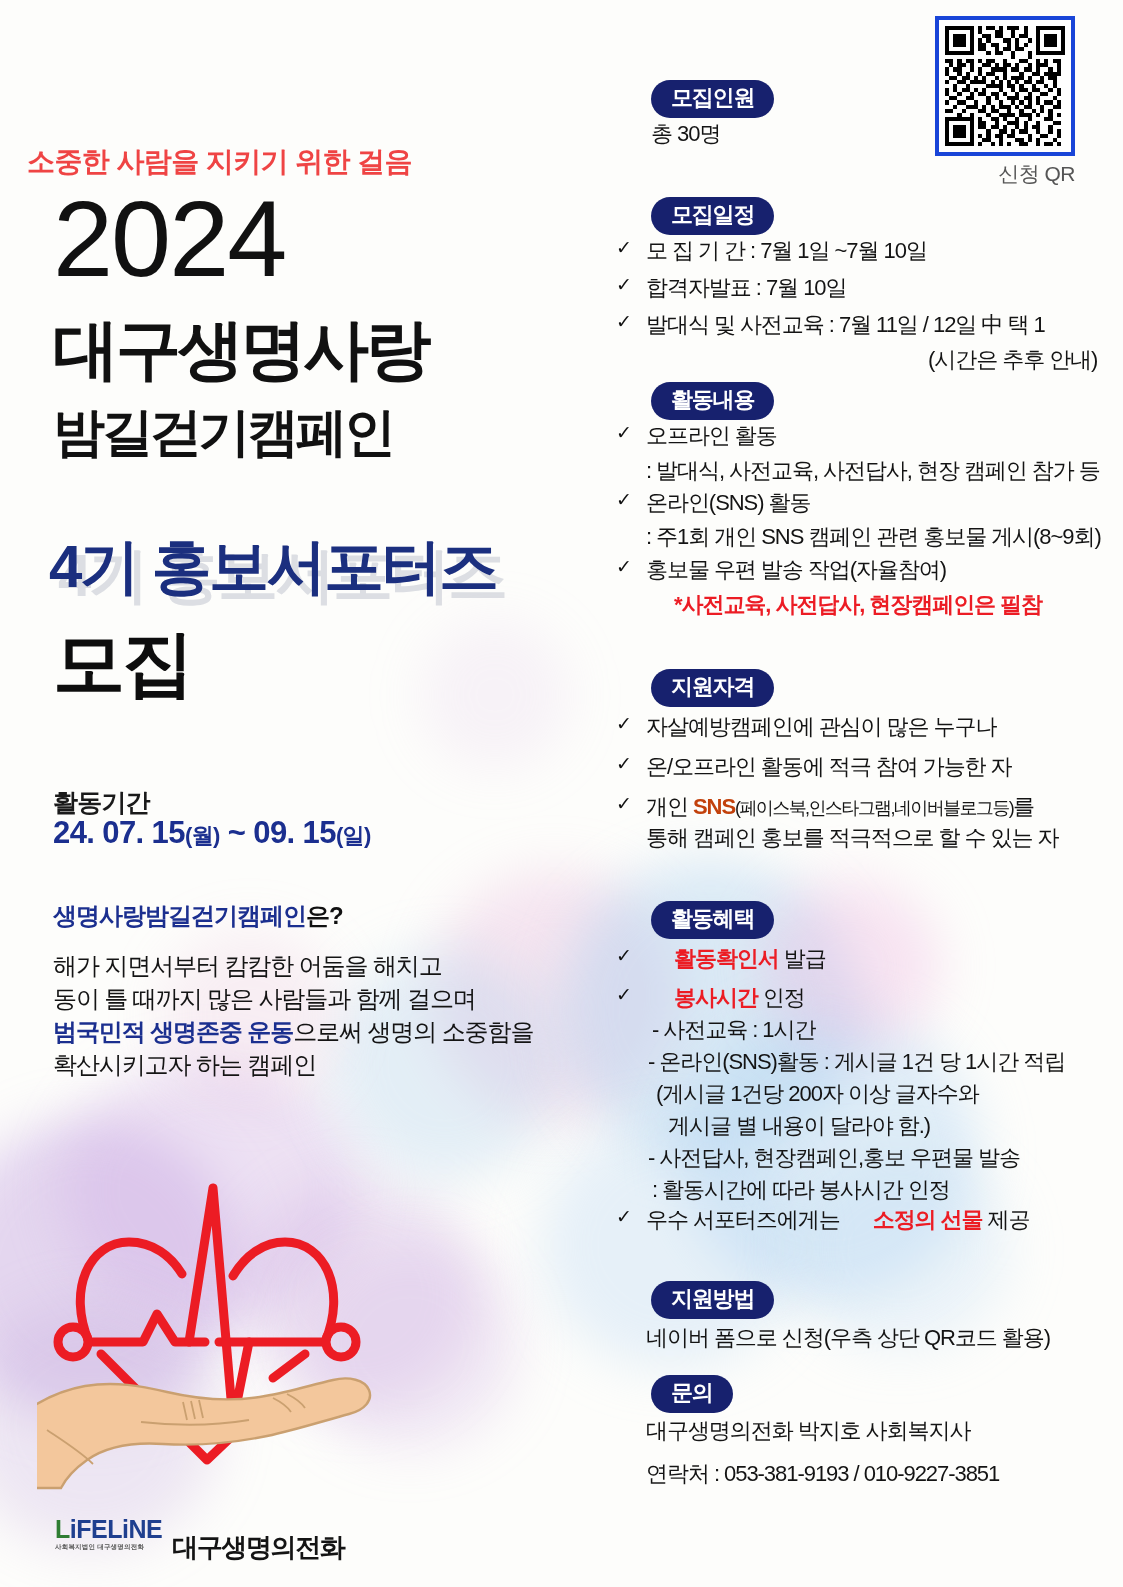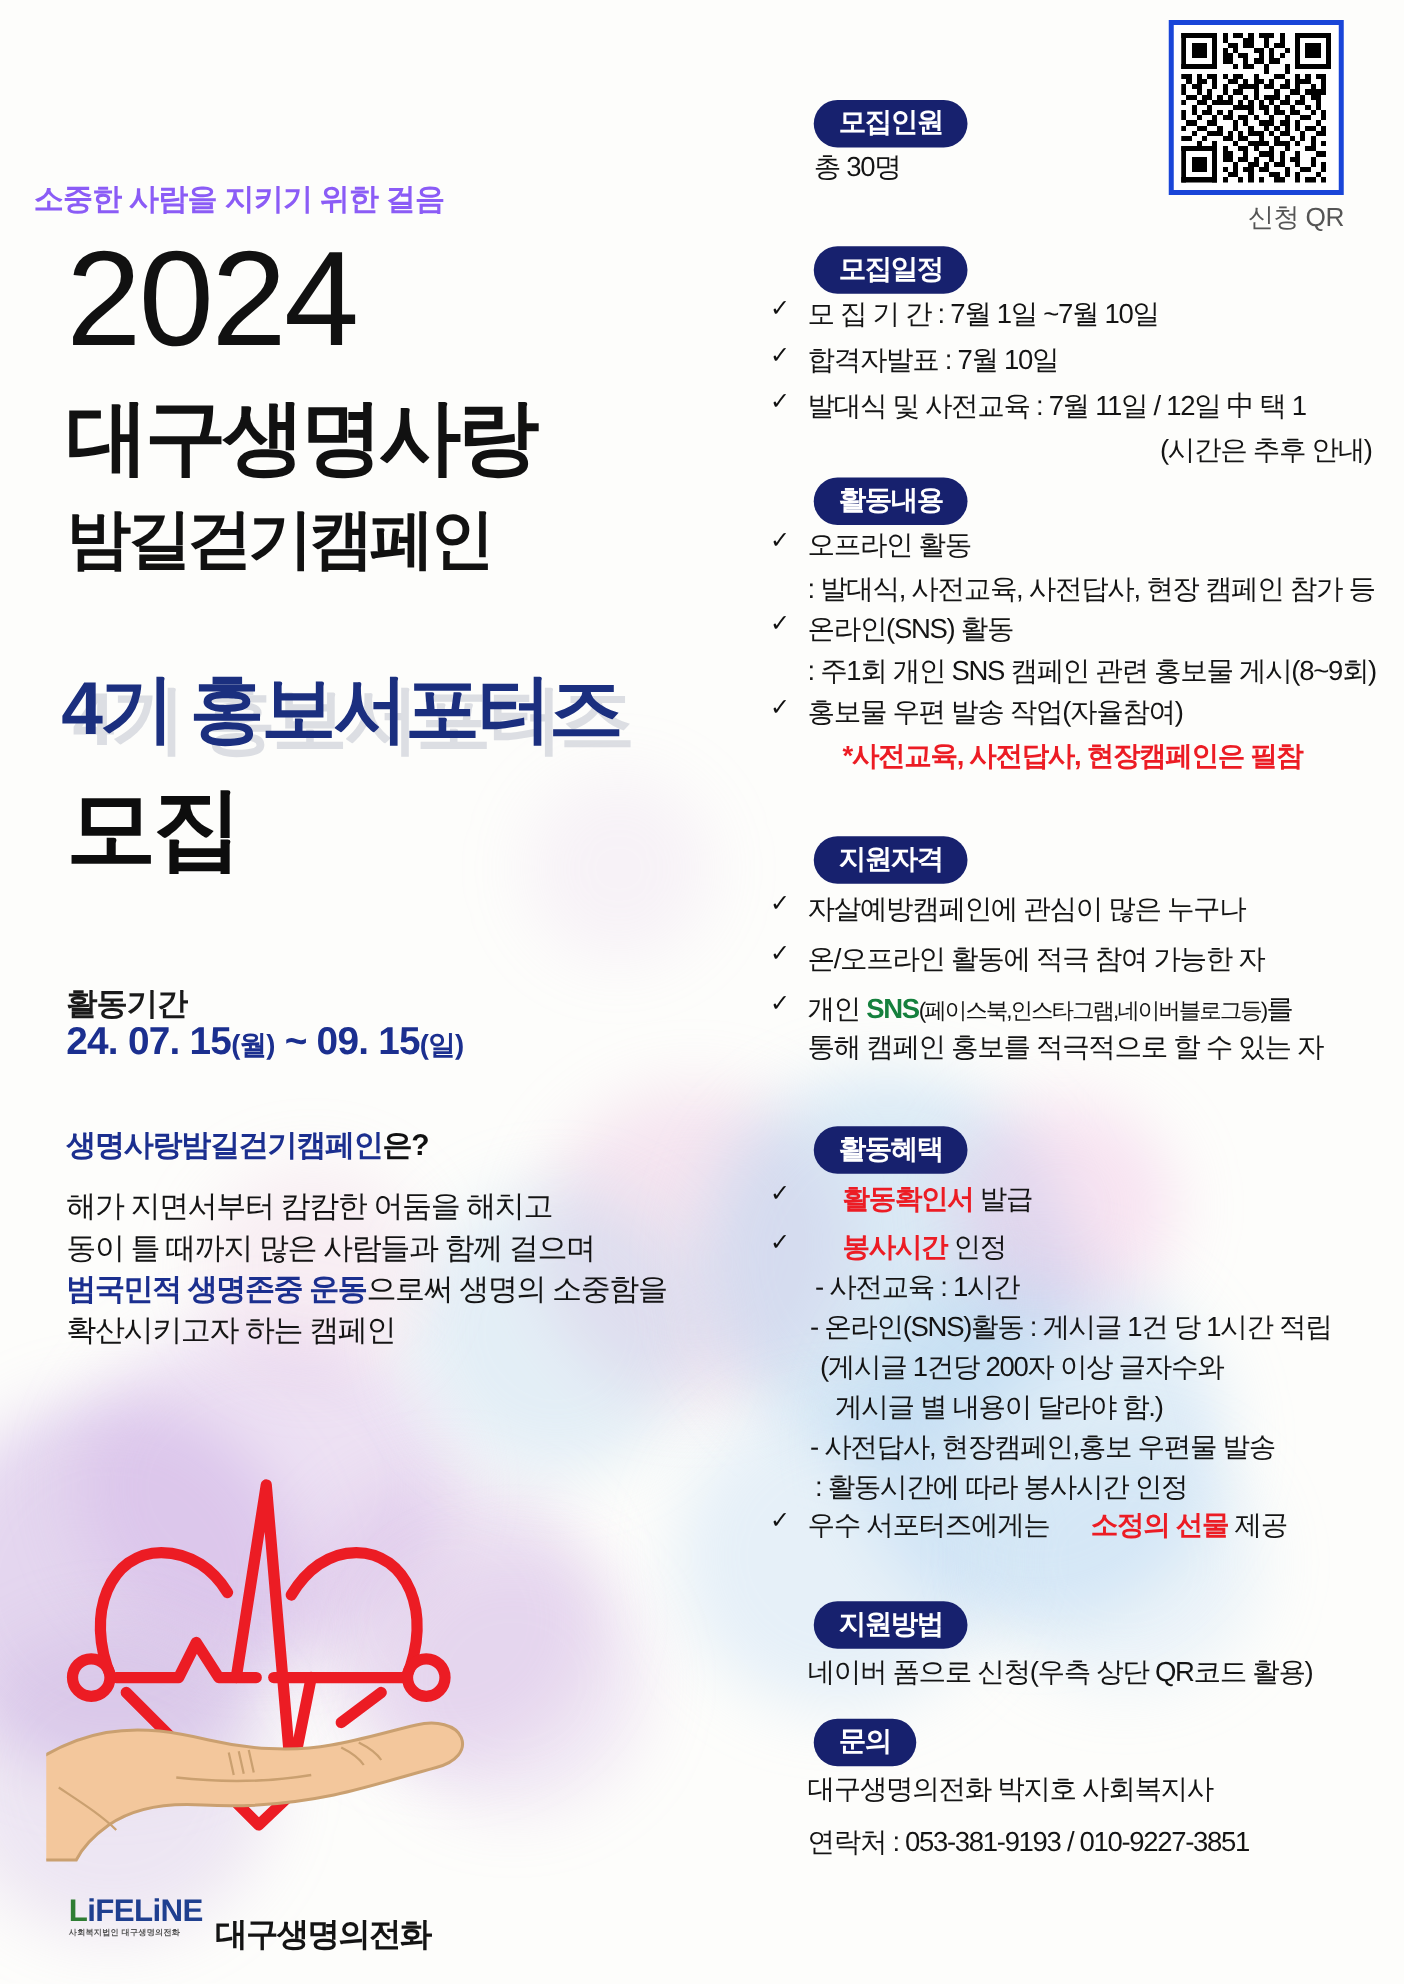--- a/index.html
+++ b/index.html
@@ -25,21 +25,21 @@
   .b8{left:680px;top:1010px;width:300px;height:290px;background:rgba(170,208,240,.36);}
   .b9{left:760px;top:880px;width:180px;height:170px;background:rgba(238,180,222,.34);}
   .b10{left:540px;top:1120px;width:260px;height:250px;background:rgba(180,212,242,.30);}
   .b11{left:300px;top:1240px;width:220px;height:210px;background:rgba(200,165,222,.22);}
   .b12{left:790px;top:1150px;width:220px;height:200px;background:rgba(186,216,242,.26);}
   .b13{left:420px;top:620px;width:150px;height:150px;background:rgba(215,185,228,.16);}
   .b14{left:160px;top:930px;width:180px;height:170px;background:rgba(232,180,216,.20);}
 
   
   .left{position:absolute;left:27px;top:0;width:560px;}
-  .tagline{position:absolute;left:0;top:143px;font-size:24px;font-weight:700;letter-spacing:-.6px;color:#8b5cf6;}
+  .tagline{position:absolute;left:0;top:143px;font-size:28px;font-weight:700;letter-spacing:-.6px;color:#ef4444;}
   .year{position:absolute;left:26px;top:185px;font-size:108px;font-weight:400;letter-spacing:-2px;line-height:1;color:#111;
         font-family:"Liberation Sans","DejaVu Sans",sans-serif;}
   .t2{position:absolute;left:26px;top:316px;font-size:66px;font-weight:700;letter-spacing:-3.5px;line-height:1;color:#111;}
   .t3{position:absolute;left:26px;top:406px;font-size:52px;font-weight:700;letter-spacing:-3.5px;line-height:1;color:#111;}
   .t4{position:absolute;left:22px;top:537px;font-size:60px;font-weight:800;letter-spacing:-2.5px;line-height:1;
       color:#1b2f7f;text-shadow:9px 9px 0 rgba(155,160,178,.33);}
   .t5{position:absolute;left:26px;top:627px;font-size:72px;font-weight:800;letter-spacing:-3px;line-height:1;color:#0d0d0d;}
 
   .periodlabel{position:absolute;left:26px;top:786px;font-size:25px;font-weight:600;letter-spacing:-.8px;color:#1a1a1a;}
   .perioddate{position:absolute;left:26px;top:815px;font-size:31px;font-weight:800;letter-spacing:-.6px;color:#1b2f8f;}
@@ -64,21 +64,21 @@
   
   .right{position:absolute;left:608px;top:0;width:500px;}
   .badge{display:inline-block;background:#17216e;color:#fff;border-radius:22px;
          padding:7px 20px 9px;font-size:22px;font-weight:800;letter-spacing:-1.2px;line-height:1;}
   .bwrap{position:absolute;left:43px;margin-top:24px;}
 
   .rtext{position:absolute;font-size:22px;letter-spacing:-1.05px;color:#141414;line-height:1.42;font-weight:500;}
   .li{position:absolute;display:flex;gap:12px;align-items:flex-start;font-size:22px;letter-spacing:-1.05px;color:#141414;line-height:1.42;font-weight:500;}
   .ck{flex:0 0 auto;width:18px;color:#111;font-size:19px;line-height:1.35;font-weight:700;}
   .red{color:#ec1c24;font-weight:700;margin-left:28px;}
-  .navy{color:#15803d;font-weight:800;}
+  .navy{color:#c2410c;font-weight:800;}
   .tiny{font-size:18px;letter-spacing:-1.6px;}
 
   
   .qrbox{position:absolute;left:935px;top:16px;width:140px;height:140px;border:4px solid #1945d8;background:#fff;box-sizing:border-box;padding:6px;}
   .qrlabel{position:absolute;left:935px;top:160px;width:140px;text-align:right;font-size:21px;color:#555;letter-spacing:-.5px;}
 </style>
 </head>
 <body>
 
 <div id="poster">

